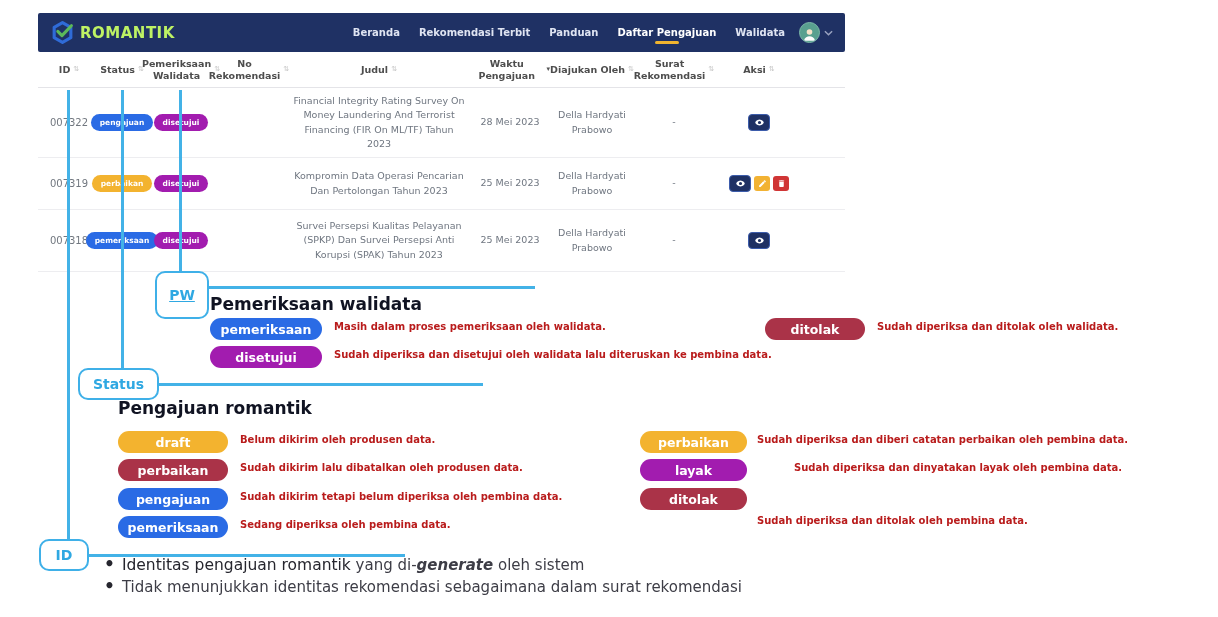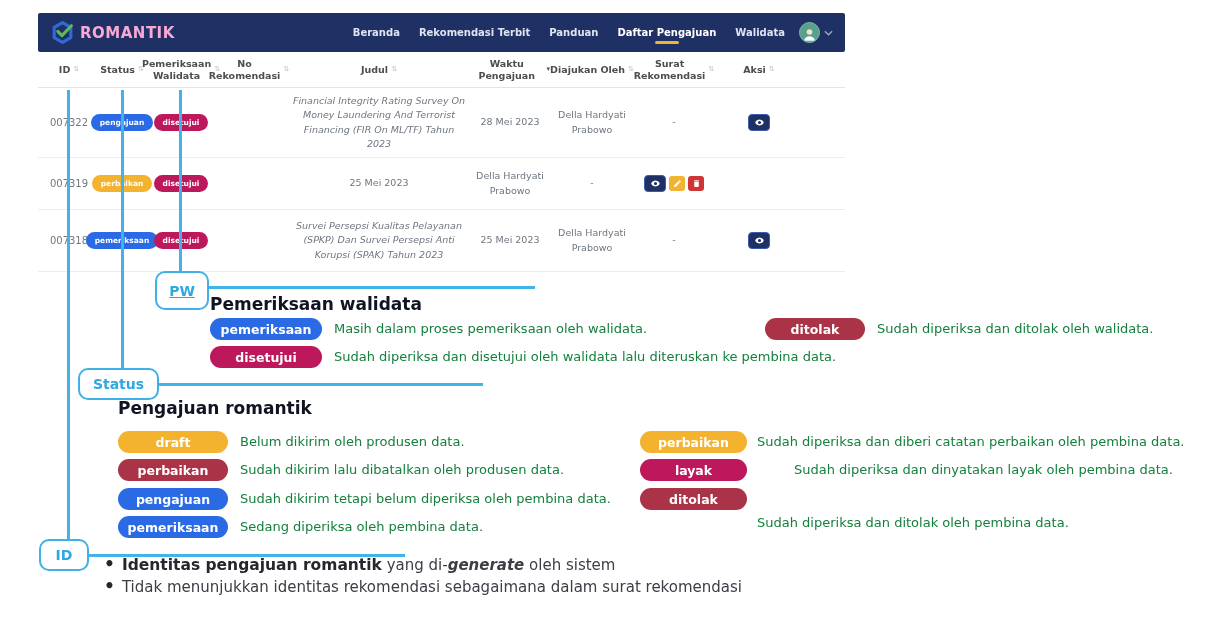--- a/index.html
+++ b/index.html
@@ -3,21 +3,21 @@
 <meta charset="utf-8">
 <style>
   html,body{margin:0;padding:0;background:#fff;}
   *{box-sizing:border-box;font-family:"DejaVu Sans","Liberation Sans",sans-serif;}
   .canvas{position:relative;width:1218px;height:617px;background:#ffffff;overflow:hidden;}
 
   
   .navbar{position:absolute;left:38px;top:13px;width:807px;height:39px;background:#1f3164;
           display:flex;align-items:center;padding:0 12px;border-radius:2px;}
   .brand{display:flex;align-items:center;gap:5px;}
-  .brand-name{color:#f9a8d4;font-weight:bold;font-size:15px;letter-spacing:.5px;}
+  .brand-name{color:#bef264;font-weight:bold;font-size:15px;letter-spacing:.5px;}
   .nav{margin-left:auto;display:flex;align-items:center;gap:19px;}
   .nav a{color:#dfe4f2;font-size:10px;font-weight:600;text-decoration:none;position:relative;
          display:inline-block;text-align:center;cursor:pointer;}
   .nav a.active{color:#ffffff;font-weight:bold;}
   .nav a.active .underline{position:absolute;left:50%;transform:translateX(-50%);bottom:-6px;
          width:24px;height:3px;border-radius:2px;background:#f0b42f;}
   .user{display:flex;align-items:center;gap:4px;margin-left:14px;cursor:pointer;}
   .avatar{width:21px;height:21px;border-radius:50%;background:#59a08f;display:flex;
           align-items:flex-end;justify-content:center;overflow:hidden;border:1px solid #7db8a9;}
 
@@ -30,51 +30,51 @@
       font-size:9.5px;font-weight:bold;text-align:center;line-height:1.2;cursor:pointer;}
   .sort{color:#c6c6c6;font-size:7px;font-weight:normal;}
   .sort.active{color:#555;font-size:7px;}
   .trow{border-bottom:1px solid #ededf0;}
   .r1{height:70px;} .r2{height:52px;} .r3{height:62px;}
   .td{display:flex;align-items:center;justify-content:center;text-align:center;
       color:#6f7680;font-size:9.5px;line-height:1.5;}
   .td.id{font-size:10px;color:#71777f;}
   .tpill{display:inline-block;color:#fff;font-weight:bold;font-size:7.5px;
          padding:3px 9px;border-radius:9px;white-space:nowrap;}
-  .judul{padding:0 4px;font-style:italic;}
+  .judul{padding:0 4px;}
   .actions{display:flex;gap:3px;align-items:center;justify-content:center;}
   .abtn{border:none;display:inline-flex;align-items:center;justify-content:center;
         cursor:pointer;padding:0;}
   .abtn.view{width:22px;height:17px;border-radius:4px;background:#1f3164;border:1.5px solid #3c5cab;}
   .abtn.edit{width:16px;height:15px;border-radius:3px;background:#f2b233;}
   .abtn.del{width:16px;height:15px;border-radius:3px;background:#d03535;}
   .abtn svg{width:11px;height:11px;}
   .abtn.edit svg,.abtn.del svg{width:9px;height:9px;}
 
   
-  .blue{background:#2a6be5;} .green{background:#be185d;}
+  .blue{background:#2a6be5;} .green{background:#a21caf;}
   .yellow{background:#f3b32f;} .red{background:#aa3348;}
 
   
   .vline{position:absolute;width:2.5px;background:#43b2e7;z-index:5;}
   .hline{position:absolute;height:2.5px;background:#43b2e7;z-index:5;}
   .tagbox{position:absolute;z-index:6;background:#fff;border:2.5px solid #3fb0e8;
           border-radius:10px;color:#2fa8e2;font-weight:bold;font-size:14px;
           display:flex;align-items:center;justify-content:center;}
 
   
   .lheading{position:absolute;font-size:17px;font-weight:bold;color:#101322;}
   .lpill{position:absolute;height:22px;border-radius:12px;color:#fff;font-weight:bold;
          font-size:12.5px;display:flex;align-items:center;justify-content:center;}
-  .ldesc{position:absolute;font-size:13px;font-weight:normal;color:#15803d;white-space:nowrap;}
+  .ldesc{position:absolute;font-size:10px;font-weight:bold;color:#b91c1c;white-space:nowrap;}
 
   
   .bullet{position:absolute;font-size:15px;color:#3d3d46;white-space:nowrap;}
   .bullet .dot{font-size:17px;color:#26262e;margin-right:7px;font-weight:bold;}
-  .bullet .b{font-weight:bold;color:#26262e;font-size:15.5px;}
+  .bullet .b{font-weight:normal;color:#26262e;font-size:15.5px;}
   .bullet em{font-style:italic;font-weight:bold;}
 </style>
 </head>
 <body>
 
 <div class="canvas">
 
   <header class="navbar">
     <div class="brand">
       <span style="display:inline-flex;">
@@ -173,20 +173,21 @@
 
     <div class="trow r2">
       <div class="td id">007319</div>
       <div class="td">
           <span class="tpill yellow">perbaikan</span>
         </div>
       <div class="td">
           <span class="tpill green">disetujui</span>
         </div>
       <div class="td"></div>
+      <div class="td judul">Kompromin Data Operasi Pencarian Dan Pertolongan Tahun 2023</div>
       <div class="td">25 Mei 2023</div>
       <div class="td">Della Hardyati Prabowo</div>
       <div class="td">-</div>
       <div class="td actions">
         <button class="abtn view">
             <span style="display:inline-flex;">
               <svg viewBox="0 0 24 24" fill="#fff" width="11" height="11">
                 <path d="M12 5.5C6 5.5 2.7 11 2.7 12S6 18.5 12 18.5 21.3 13 21.3 12 18 5.5 12 5.5zm0 10a3.5 3.5 0 1 1 0-7 3.5 3.5 0 0 1 0 7z"></path>
               </svg>
             </span>
@@ -233,21 +234,21 @@
     </div>
   </div>
 
   <div class="vline" style="left:67px;top:90px;height:450px;"></div>
   <div class="vline" style="left:121px;top:90px;height:280px;"></div>
   <div class="vline" style="left:179px;top:90px;height:183px;"></div>
   <div class="hline" style="left:208px;top:286px;width:327px;"></div>
   <div class="hline" style="left:157px;top:383px;width:326px;"></div>
   <div class="hline" style="left:88px;top:554px;width:317px;"></div>
 
-  <div class="tagbox" style="left:155px;top:271px;width:54px;height:39px;text-decoration:underline;">PW</div>
+  <div class="tagbox" style="left:155px;top:271px;width:54px;height:48px;text-decoration:underline;">PW</div>
   <div class="tagbox" style="left:78px;top:368px;width:81px;height:32px;">Status</div>
   <div class="tagbox" style="left:39px;top:539px;width:50px;height:32px;">ID</div>
 
   <div class="lheading" style="left:210px;top:294px;">Pemeriksaan walidata</div>
   <div class="lpill blue" style="left:210px;top:318px;width:112px;">pemeriksaan</div>
   <div class="ldesc" style="left:334px;top:321px;">Masih dalam proses pemeriksaan oleh walidata.</div>
   <div class="lpill red" style="left:765px;top:318px;width:100px;">ditolak</div>
   <div class="ldesc" style="left:877px;top:321px;">Sudah diperiksa dan ditolak oleh walidata.</div>
   <div class="lpill green" style="left:210px;top:346px;width:112px;">disetujui</div>
   <div class="ldesc" style="left:334px;top:349px;">Sudah diperiksa dan disetujui oleh walidata lalu diteruskan ke pembina data.</div>

